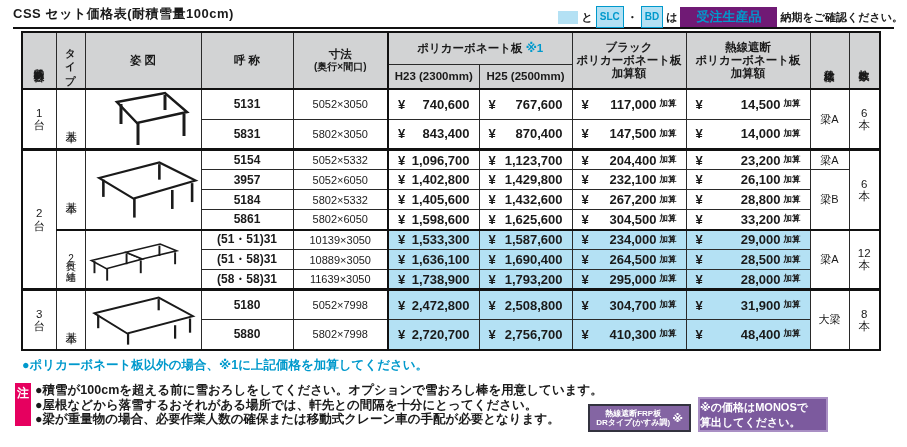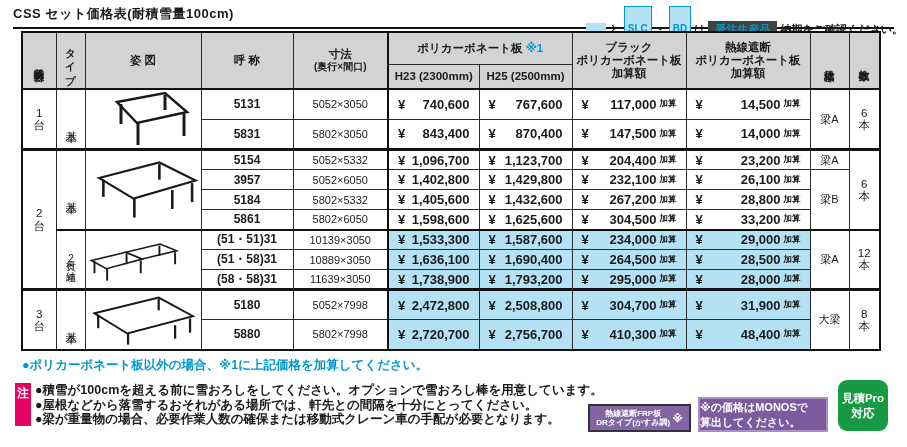--- a/index.html
+++ b/index.html
@@ -6,22 +6,22 @@
   body { margin: 0; background: #fff; }
   .page {
     position: relative; width: 907px; height: 447px; background: #fff;
     font-family: "Liberation Sans", "DejaVu Sans", sans-serif; color: #1a1a1a; overflow: hidden;
   }
   .title { position: absolute; left: 13px; top: 5px; font-size: 13px; font-weight: bold; letter-spacing: .5px; }
   .top-rule { position: absolute; left: 13px; top: 27px; width: 881px; height: 2px; background: #111; }
 
   .legend { position: absolute; top: 6px; right: 4px; display: flex; align-items: center; gap: 3px; font-size: 11px; font-weight: bold; }
   .swatch { width: 20px; height: 13px; background: #b4e1f4; }
-  .tagbox { background: #b4e1f4; color: #0099cc; border: 1px solid #0099cc; font-size: 10px; font-weight: bold; padding: 16px 3px; line-height: 12px; }
-  .tagfill { background: #404040; color: #0099cc; font-size: 11px; font-weight: bold; padding: 1px 7px; }
+  .tagbox { background: #b4e1f4; color: #0099cc; border: 1px solid #0099cc; font-size: 10px; font-weight: bold; padding: 4px 3px; line-height: 12px; }
+  .tagfill { background: #701a75; color: #0099cc; font-size: 13px; font-weight: bold; padding: 1px 16px; }
 
   table.price-table { position: absolute; left: 21px; top: 31px; width: 858px; border-collapse: collapse; table-layout: fixed; border: 2px solid #111; }
   .price-table th, .price-table td { border: 1px solid #2a2a2a; padding: 0; text-align: center; vertical-align: middle; overflow: hidden; }
   .price-table th { background: #d2d3d4; font-size: 11.5px; font-weight: bold; line-height: 1.15; }
   .subhead { font-size: 10.5px; font-weight: normal; }
   .mlh { white-space: pre-line; font-size: 10.5px; }
   .blue { color: #0099cc; }
   .vtext { writing-mode: vertical-rl; text-orientation: upright; display: inline-block; line-height: 1; letter-spacing: 1px; font-size: 10.5px; }
   .vsmall { letter-spacing: 0; font-size: 10px; }
   .vpair { display: flex; flex-direction: column; align-items: center; line-height: 1.05; font-size: 11.5px; }
@@ -561,17 +561,13 @@
       <div>DRタイプ(かすみ調)</div>
     </div>
     <span class="mark">※</span>
   </div>
 
   <div class="monos-badge">
     <div>※の価格はMONOSで</div>
     <div>算出してください。</div>
   </div>
 
-  <div class="pro-badge">
-    <div>見積Pro</div>
-    <div>対応</div>
-  </div>
 </div>
 
 </body></html>

